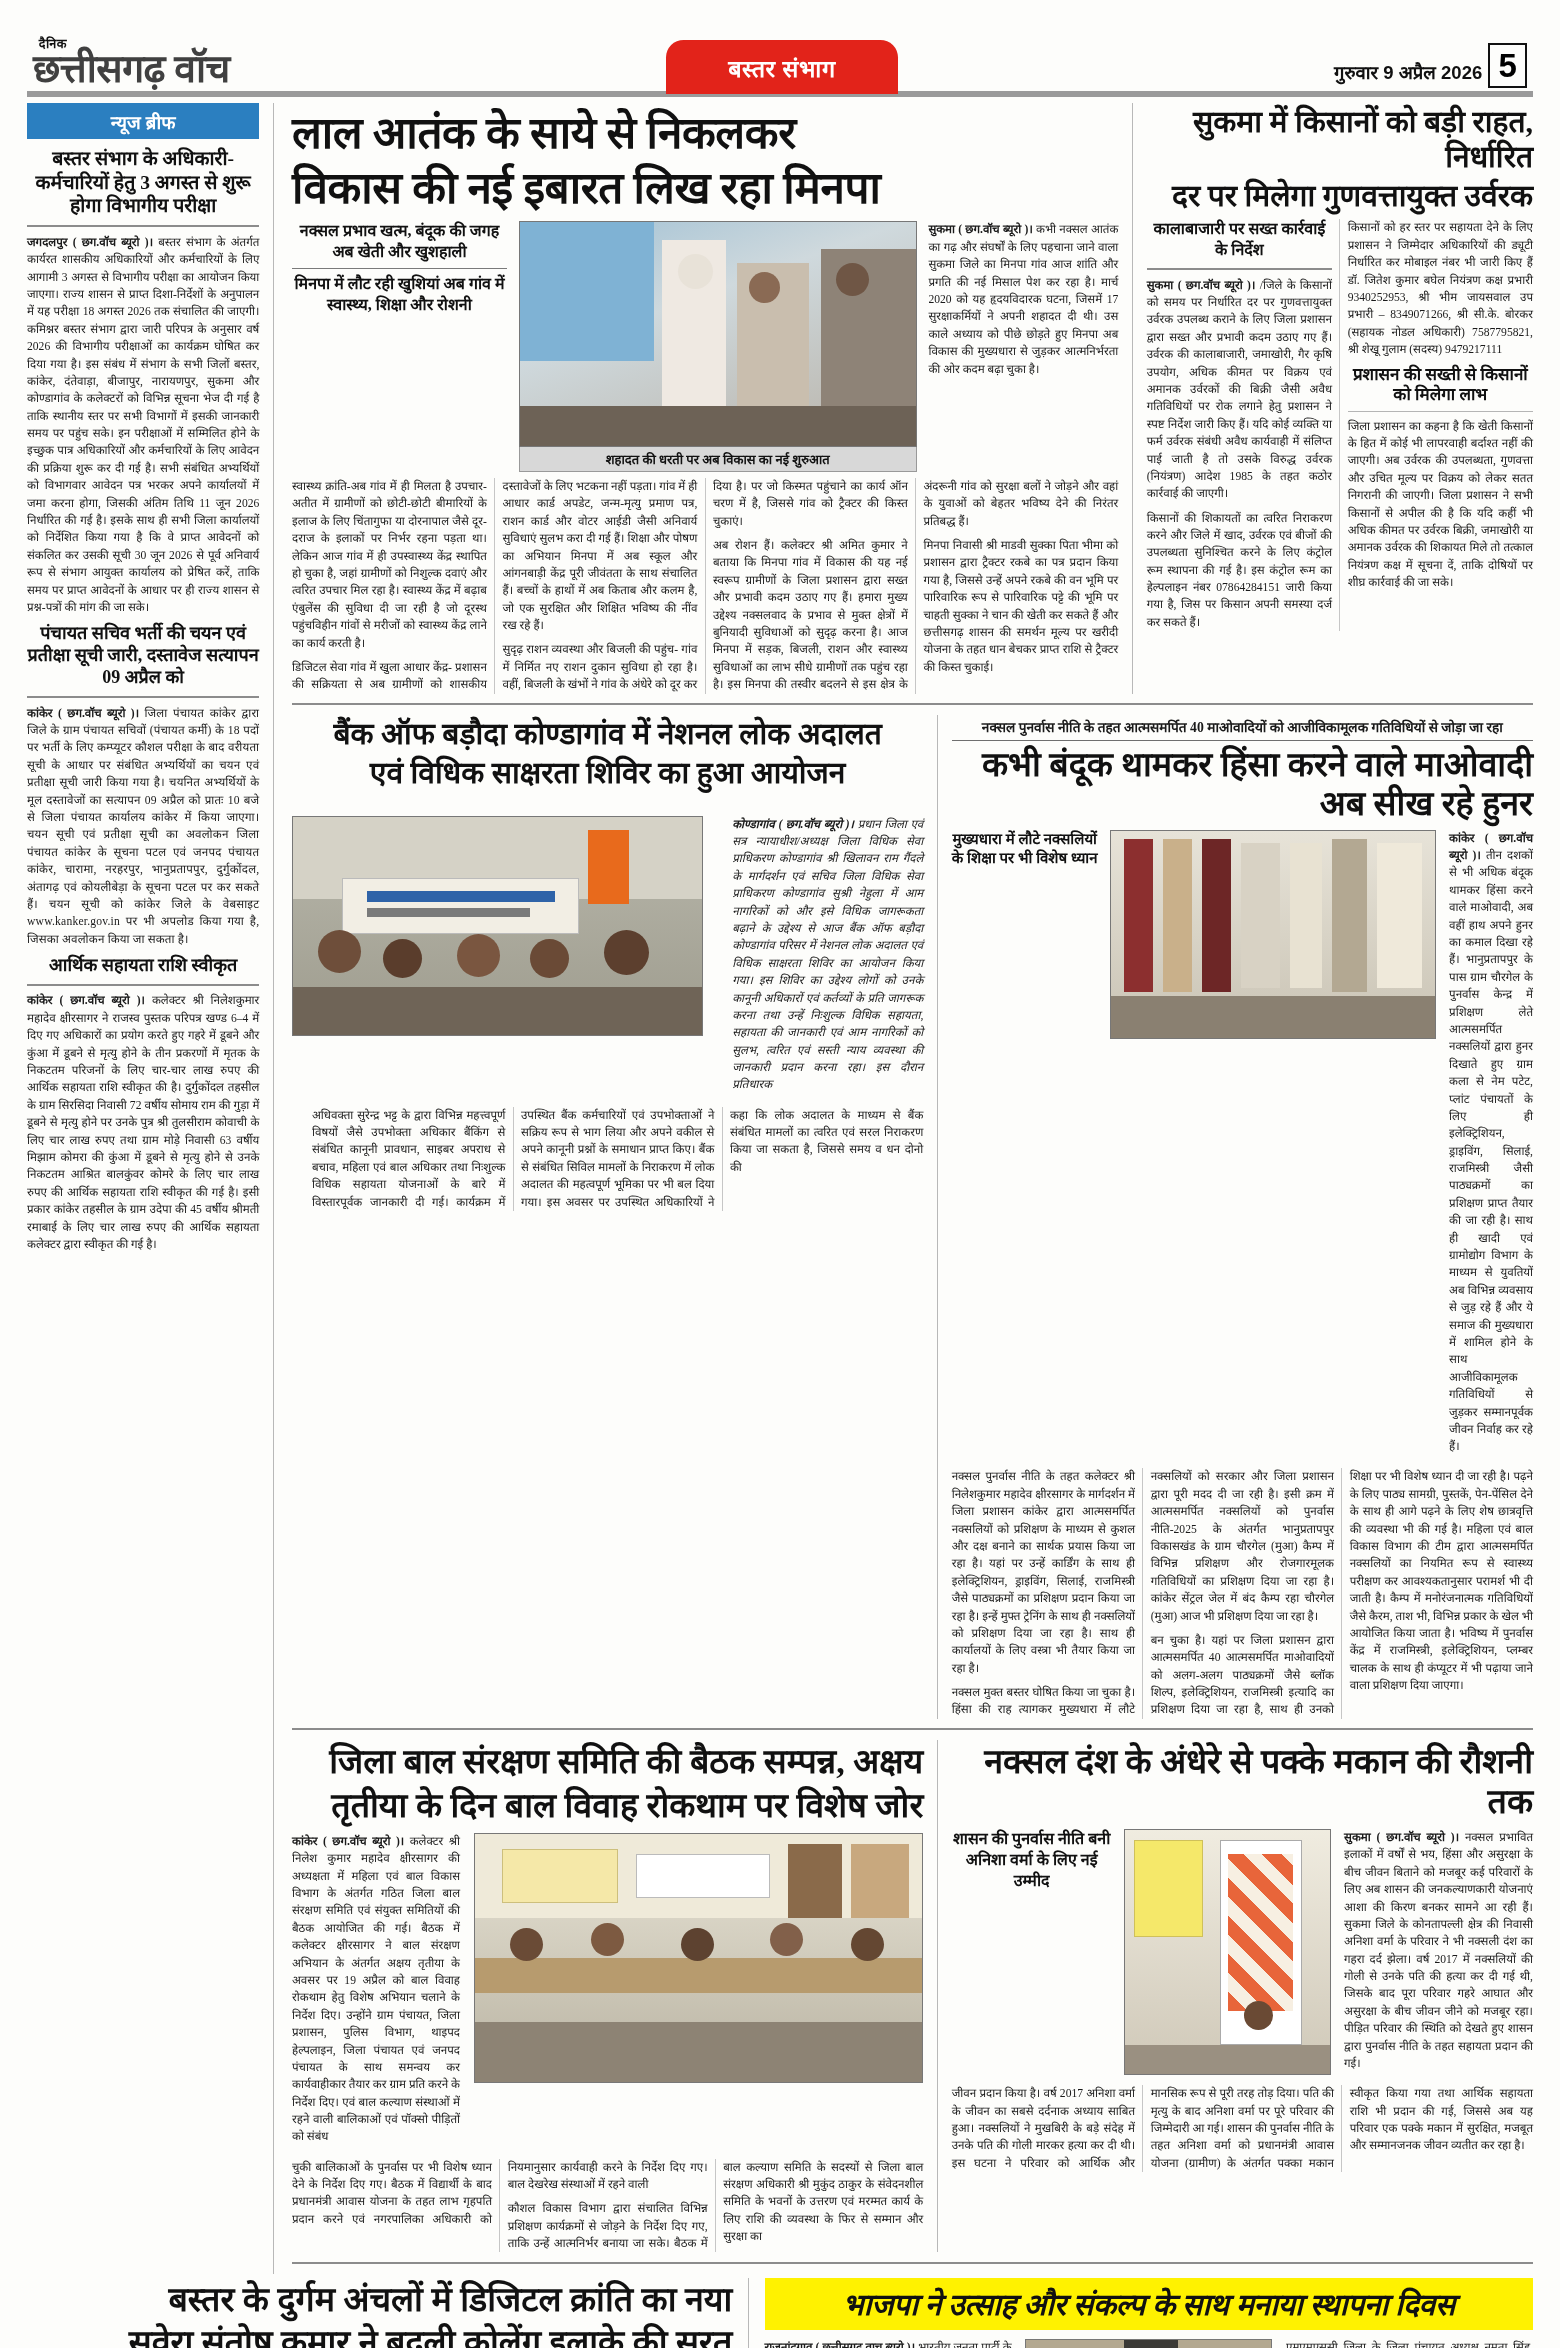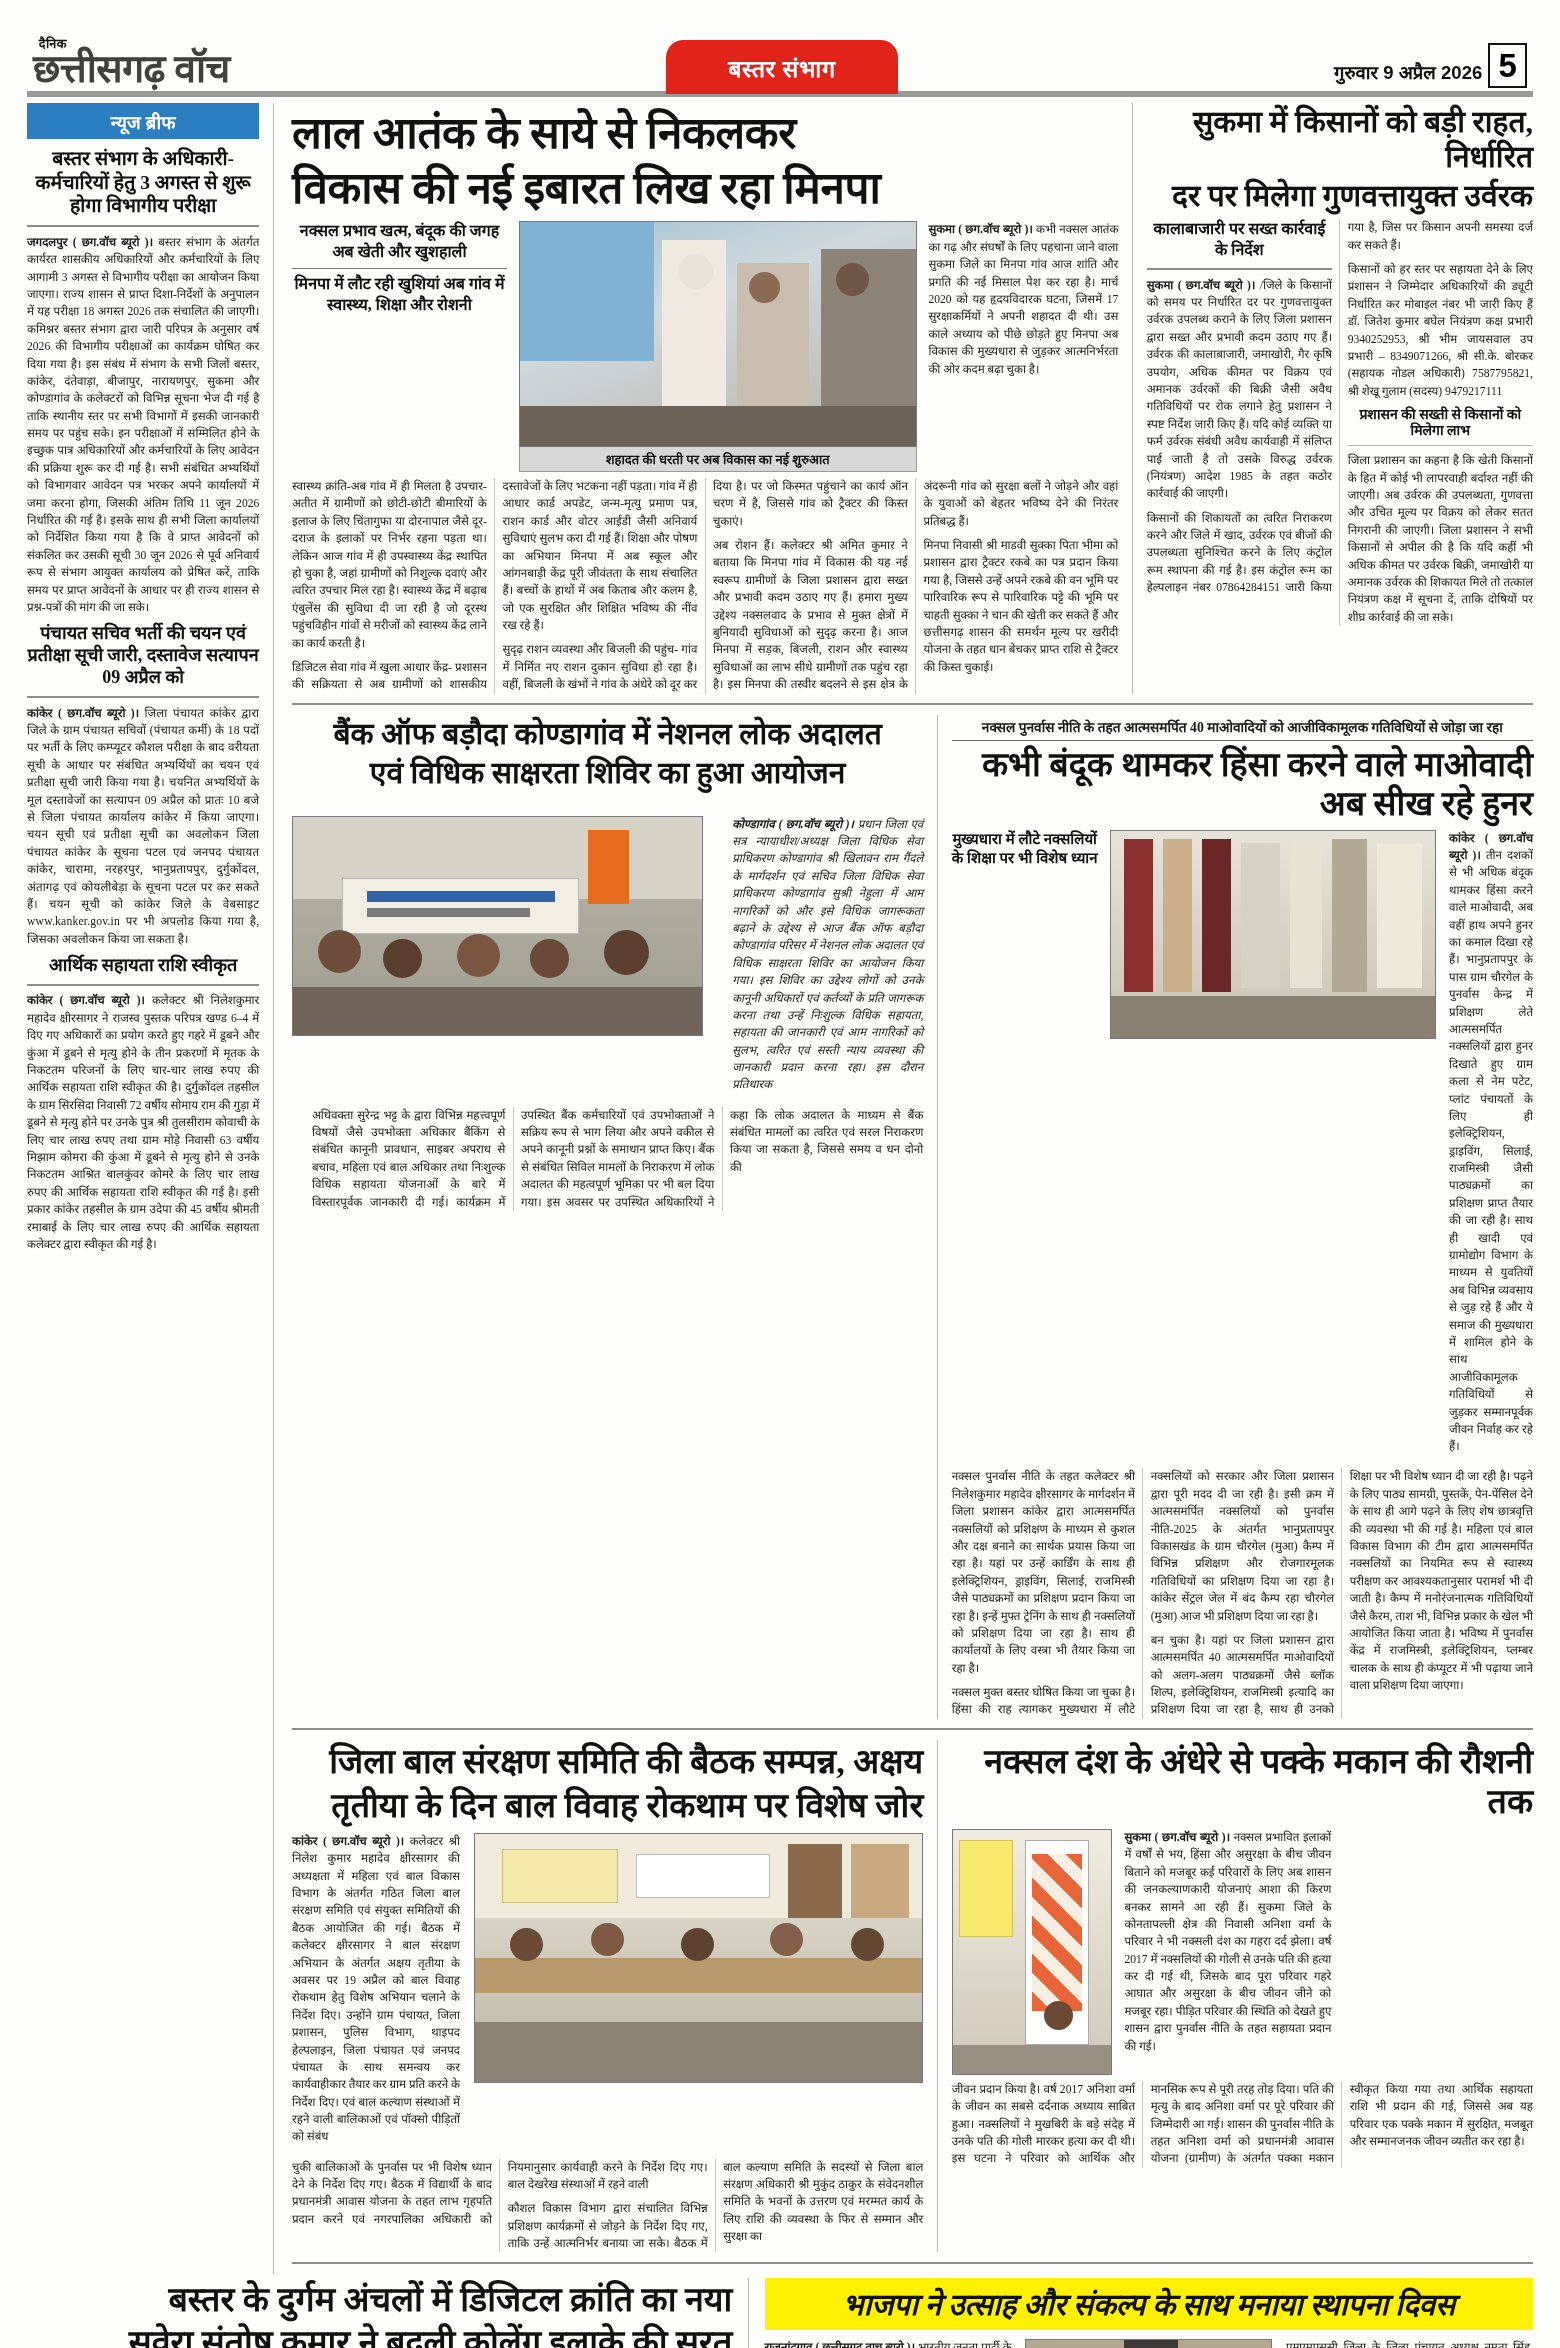--- a/index.html
+++ b/index.html
@@ -213,21 +213,21 @@
 
           <div class="lead-right">
             <h2 class="headline2 center">सुकमा में किसानों को बड़ी राहत, निर्धारित</h2>
             <h2 class="headline2 center">दर पर मिलेगा गुणवत्तायुक्त उर्वरक</h2>
             <div class="cols2" style="margin-top:5.9px;">
               <div class="subhead" style="margin-bottom:3.9px;">कालाबाजारी पर सख्त कार्रवाई के निर्देश</div>
               <hr class="hr-dbl">
               <p class="body"><span class="dateline">सुकमा ( छग.वॉच ब्यूरो )।</span> <span>/जिले के किसानों को समय पर निर्धारित दर पर गुणवत्तायुक्त उर्वरक उपलब्ध कराने के लिए जिला प्रशासन द्वारा सख्त और प्रभावी कदम उठाए गए हैं। उर्वरक की कालाबाजारी, जमाखोरी, गैर कृषि उपयोग, अधिक कीमत पर विक्रय एवं अमानक उर्वरकों की बिक्री जैसी अवैध गतिविधियों पर रोक लगाने हेतु प्रशासन ने स्पष्ट निर्देश जारी किए हैं। यदि कोई व्यक्ति या फर्म उर्वरक संबंधी अवैध कार्यवाही में संलिप्त पाई जाती है तो उसके विरुद्ध उर्वरक (नियंत्रण) आदेश 1985 के तहत कठोर कार्रवाई की जाएगी।</span></p>
               <p class="body">किसानों की शिकायतों का त्वरित निराकरण करने और जिले में खाद, उर्वरक एवं बीजों की उपलब्धता सुनिश्चित करने के लिए कंट्रोल रूम स्थापना की गई है। इस कंट्रोल रूम का हेल्पलाइन नंबर 07864284151 जारी किया गया है, जिस पर किसान अपनी समस्या दर्ज कर सकते हैं।</p>
               <p class="body">किसानों को हर स्तर पर सहायता देने के लिए प्रशासन ने जिम्मेदार अधिकारियों की ड्यूटी निर्धारित कर मोबाइल नंबर भी जारी किए हैं डॉ. जितेश कुमार बघेल नियंत्रण कक्ष प्रभारी 9340252953, श्री भीम जायसवाल उप प्रभारी – 8349071266, श्री सी.के. बोरकर (सहायक नोडल अधिकारी) 7587795821, श्री शेखू गुलाम (सदस्य) 9479217111</p>
-              <h2 class="headline2" style="font-size:14px;text-align:center;">प्रशासन की सख्ती से किसानों को मिलेगा लाभ</h2>
+              <h2 class="headline2" style="font-size:17px;text-align:center;">प्रशासन की सख्ती से किसानों को मिलेगा लाभ</h2>
               <hr class="hr-thin">
               <p class="body">जिला प्रशासन का कहना है कि खेती किसानों के हित में कोई भी लापरवाही बर्दाश्त नहीं की जाएगी। अब उर्वरक की उपलब्धता, गुणवत्ता और उचित मूल्य पर विक्रय को लेकर सतत निगरानी की जाएगी। जिला प्रशासन ने सभी किसानों से अपील की है कि यदि कहीं भी अधिक कीमत पर उर्वरक बिक्री, जमाखोरी या अमानक उर्वरक की शिकायत मिले तो तत्काल नियंत्रण कक्ष में सूचना दें, ताकि दोषियों पर शीघ्र कार्रवाई की जा सके।</p>
             </div>
           </div>
         </div>
       </div>
 
       <div class="block">
         <div style="display:grid;grid-template-columns:646px 1fr;">
 
@@ -325,20 +325,23 @@
             <div class="cols3" style="margin-top:5.9px;">
               <p class="body">चुकी बालिकाओं के पुनर्वास पर भी विशेष ध्यान देने के निर्देश दिए गए। बैठक में विद्यार्थी के बाद प्रधानमंत्री आवास योजना के तहत लाभ गृहपति प्रदान करने एवं नगरपालिका अधिकारी को नियमानुसार कार्यवाही करने के निर्देश दिए गए। बाल देखरेख संस्थाओं में रहने वाली</p>
               <p class="body">कौशल विकास विभाग द्वारा संचालित विभिन्न प्रशिक्षण कार्यक्रमों से जोड़ने के निर्देश दिए गए, ताकि उन्हें आत्मनिर्भर बनाया जा सके। बैठक में बाल कल्याण समिति के सदस्यों से जिला बाल संरक्षण अधिकारी श्री मुकुंद ठाकुर के संवेदनशील समिति के भवनों के उत्तरण एवं मरम्मत कार्य के लिए राशि की व्यवस्था के फिर से सम्मान और सुरक्षा का</p>
             </div>
           </div>
 
           <div style="padding-left:13.7px;">
             <h2 class="headline2 big center">नक्सल दंश के अंधेरे से पक्के मकान की रौशनी तक</h2>
             <div style="display:grid;grid-template-columns:160px 207px 1fr;gap:12.7px;margin-top:7.8px;">
               <div>
+                <div class="subhead">शासन की पुनर्वास नीति बनी अनिशा वर्मा के लिए नई उम्मीद</div>
+              </div>
+              <div>
                 <div class="photo" style="height:246px;">
                   <div class="ph-inner" style="background:linear-gradient(180deg,#f0ece0 0%,#cfc8b8 100%);">
                     <div class="b2" style="left:4%;top:4%;width:34%;height:40%;background:#f5e86a;border:1px solid #cfc05a;"></div>
                     <div class="b2" style="left:46%;top:4%;width:40%;height:84%;background:#ffffff;border:1px solid #aaa;"></div>
                     <div class="b2" style="left:50%;top:10%;width:32%;height:64%;background:repeating-linear-gradient(45deg,#e8653a 0 13.7px,#f7efe2 13.7px 27px);"></div>
                     <div class="b1" style="left:58%;top:70%;width:29px;height:29px;background:#6a4a34;"></div>
                     <div class="b2" style="left:0;bottom:0;width:100%;height:12%;background:#9a9081;"></div>
                   </div>
                 </div>
               </div>

